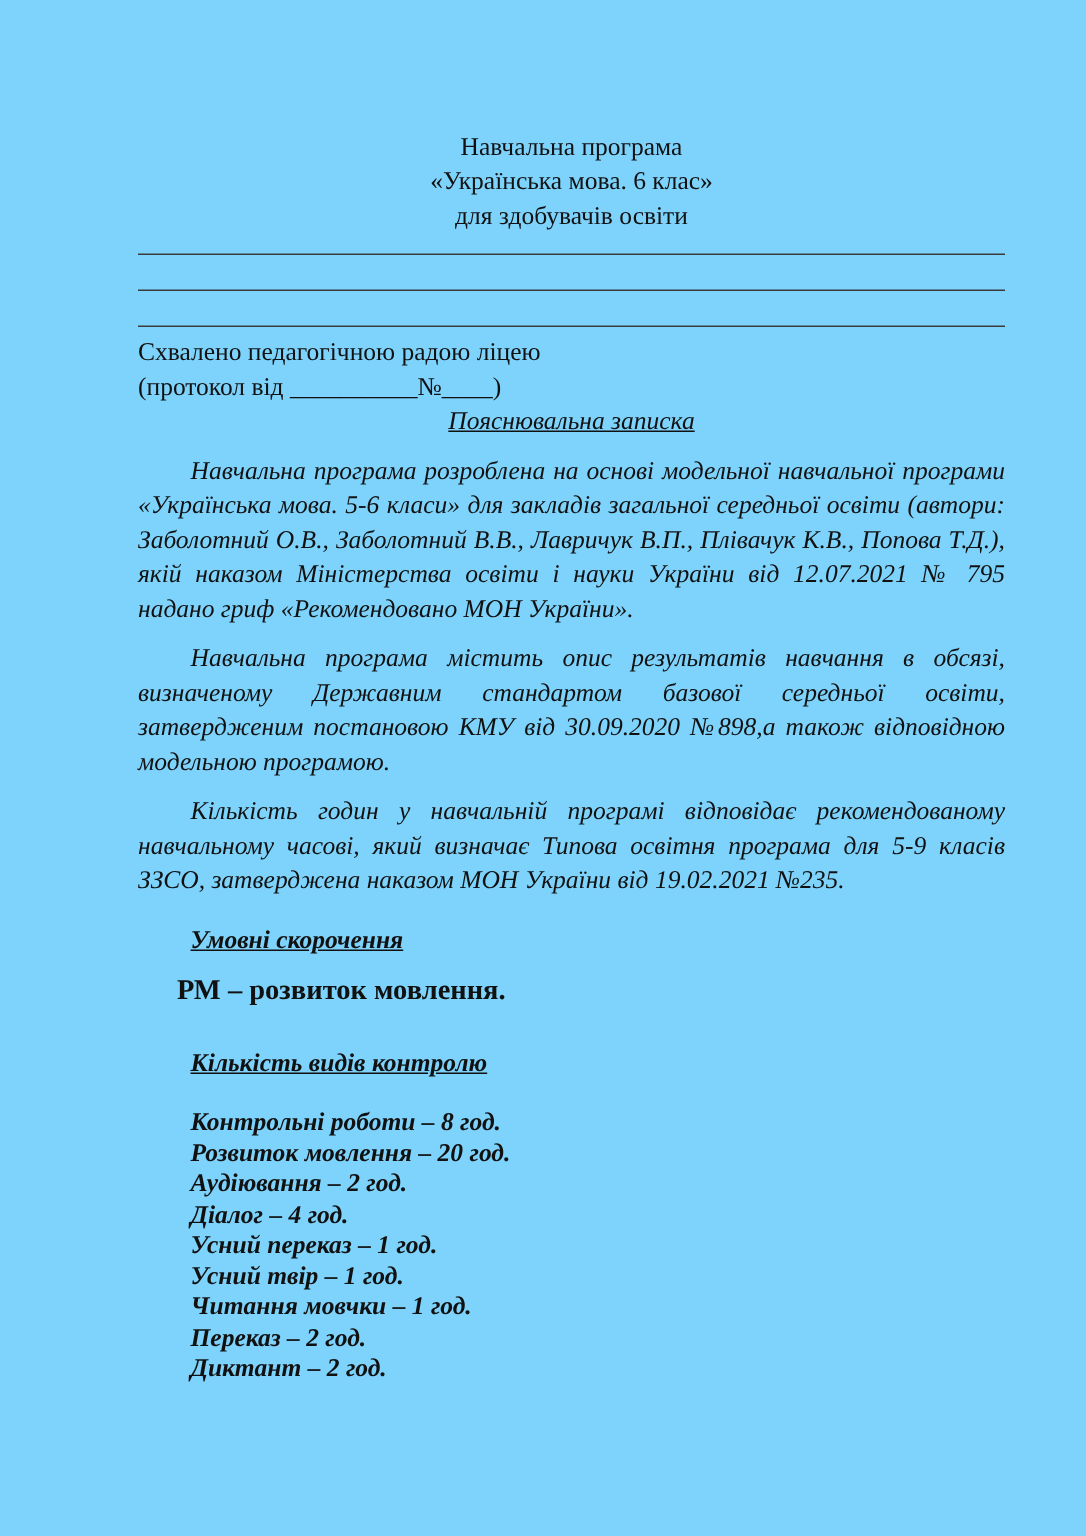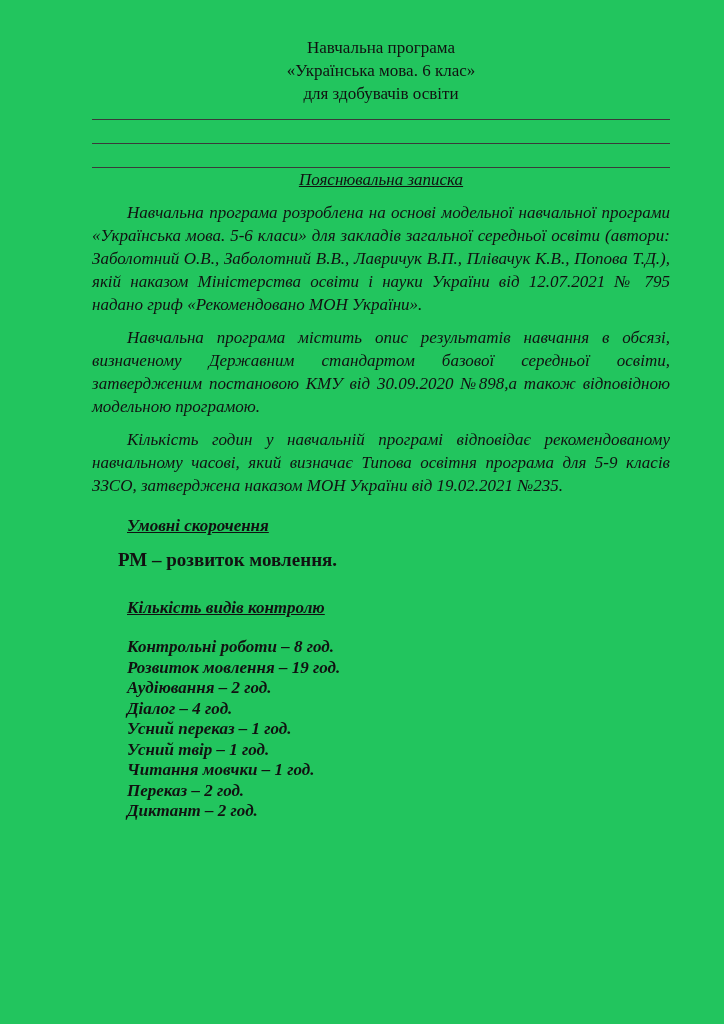--- a/index.html
+++ b/index.html
@@ -5,26 +5,26 @@
   html, body {
     margin: 0;
     padding: 0;
     background: #ffffff;
   }
   .page {
     position: relative;
     width: 724px;
     height: 1024px;
     box-sizing: border-box;
-    background: #22c55e;
+    background: #7dd3fc;
     color: #111111;
     font-family: "Liberation Serif", "DejaVu Serif", serif;
     font-size: 17px;
     line-height: 23px;
-    padding: 36px 54px 0 92px;
+    padding: 86px 54px 0 92px;
     overflow: hidden;
   }
   .title-block {
     text-align: center;
   }
   .ruling-lines .ruling-line {
     height: 23px;
     border-bottom: 1px solid #3a3a3a;
   }
   .ruling-lines .ruling-line.first {
@@ -82,39 +82,43 @@
     <div>«Українська мова. 6 клас»</div>
     <div>для здобувачів освіти</div>
   </div>
 
   <div class="ruling-lines">
     <div class="ruling-line first"></div>
     <div class="ruling-line"></div>
     <div class="ruling-line"></div>
   </div>
 
+  <div class="approval">
+    <div>Схвалено педагогічною радою ліцею</div>
+    <div>(протокол від __________№____)</div>
+  </div>
 
   <div class="note-heading">Пояснювальна записка</div>
 
   <p class="body-par">Навчальна програма розроблена на основі модельної навчальної програми «Українська мова. 5-6 класи» для закладів загальної середньої освіти (автори: Заболотний О.В., Заболотний В.В., Лавричук В.П., Плівачук К.В., Попова Т.Д.), якій наказом Міністерства освіти і науки України від 12.07.2021 № 795 надано гриф «Рекомендовано МОН України».</p>
   <p class="body-par">Навчальна програма містить опис результатів навчання в обсязі, визначеному Державним стандартом базової середньої освіти, затвердженим постановою КМУ від 30.09.2020 №898,а також відповідною модельною програмою.</p>
   <p class="body-par">Кількість годин у навчальній програмі відповідає рекомендованому навчальному часові, який визначає Типова освітня програма для 5-9 класів ЗЗСО, затверджена наказом МОН України від 19.02.2021 №235.</p>
 
   <div class="sub-heading">
     <span class="heading-text">Умовні скорочення</span>
   </div>
   <div class="rm-line">РМ – розвиток мовлення.</div>
 
   <div class="sub-heading control-heading">
     <span class="heading-text">Кількість видів контролю</span>
   </div>
 
   <div class="control-list">
     <div>Контрольні роботи – 8 год.</div>
-    <div>Розвиток мовлення – 19 год.</div>
+    <div>Розвиток мовлення – 20 год.</div>
     <div>Аудіювання – 2 год.</div>
     <div>Діалог – 4 год.</div>
     <div>Усний переказ – 1 год.</div>
     <div>Усний твір – 1 год.</div>
     <div>Читання мовчки – 1 год.</div>
     <div>Переказ – 2 год.</div>
     <div>Диктант – 2 год.</div>
   </div>
 
 </div>

